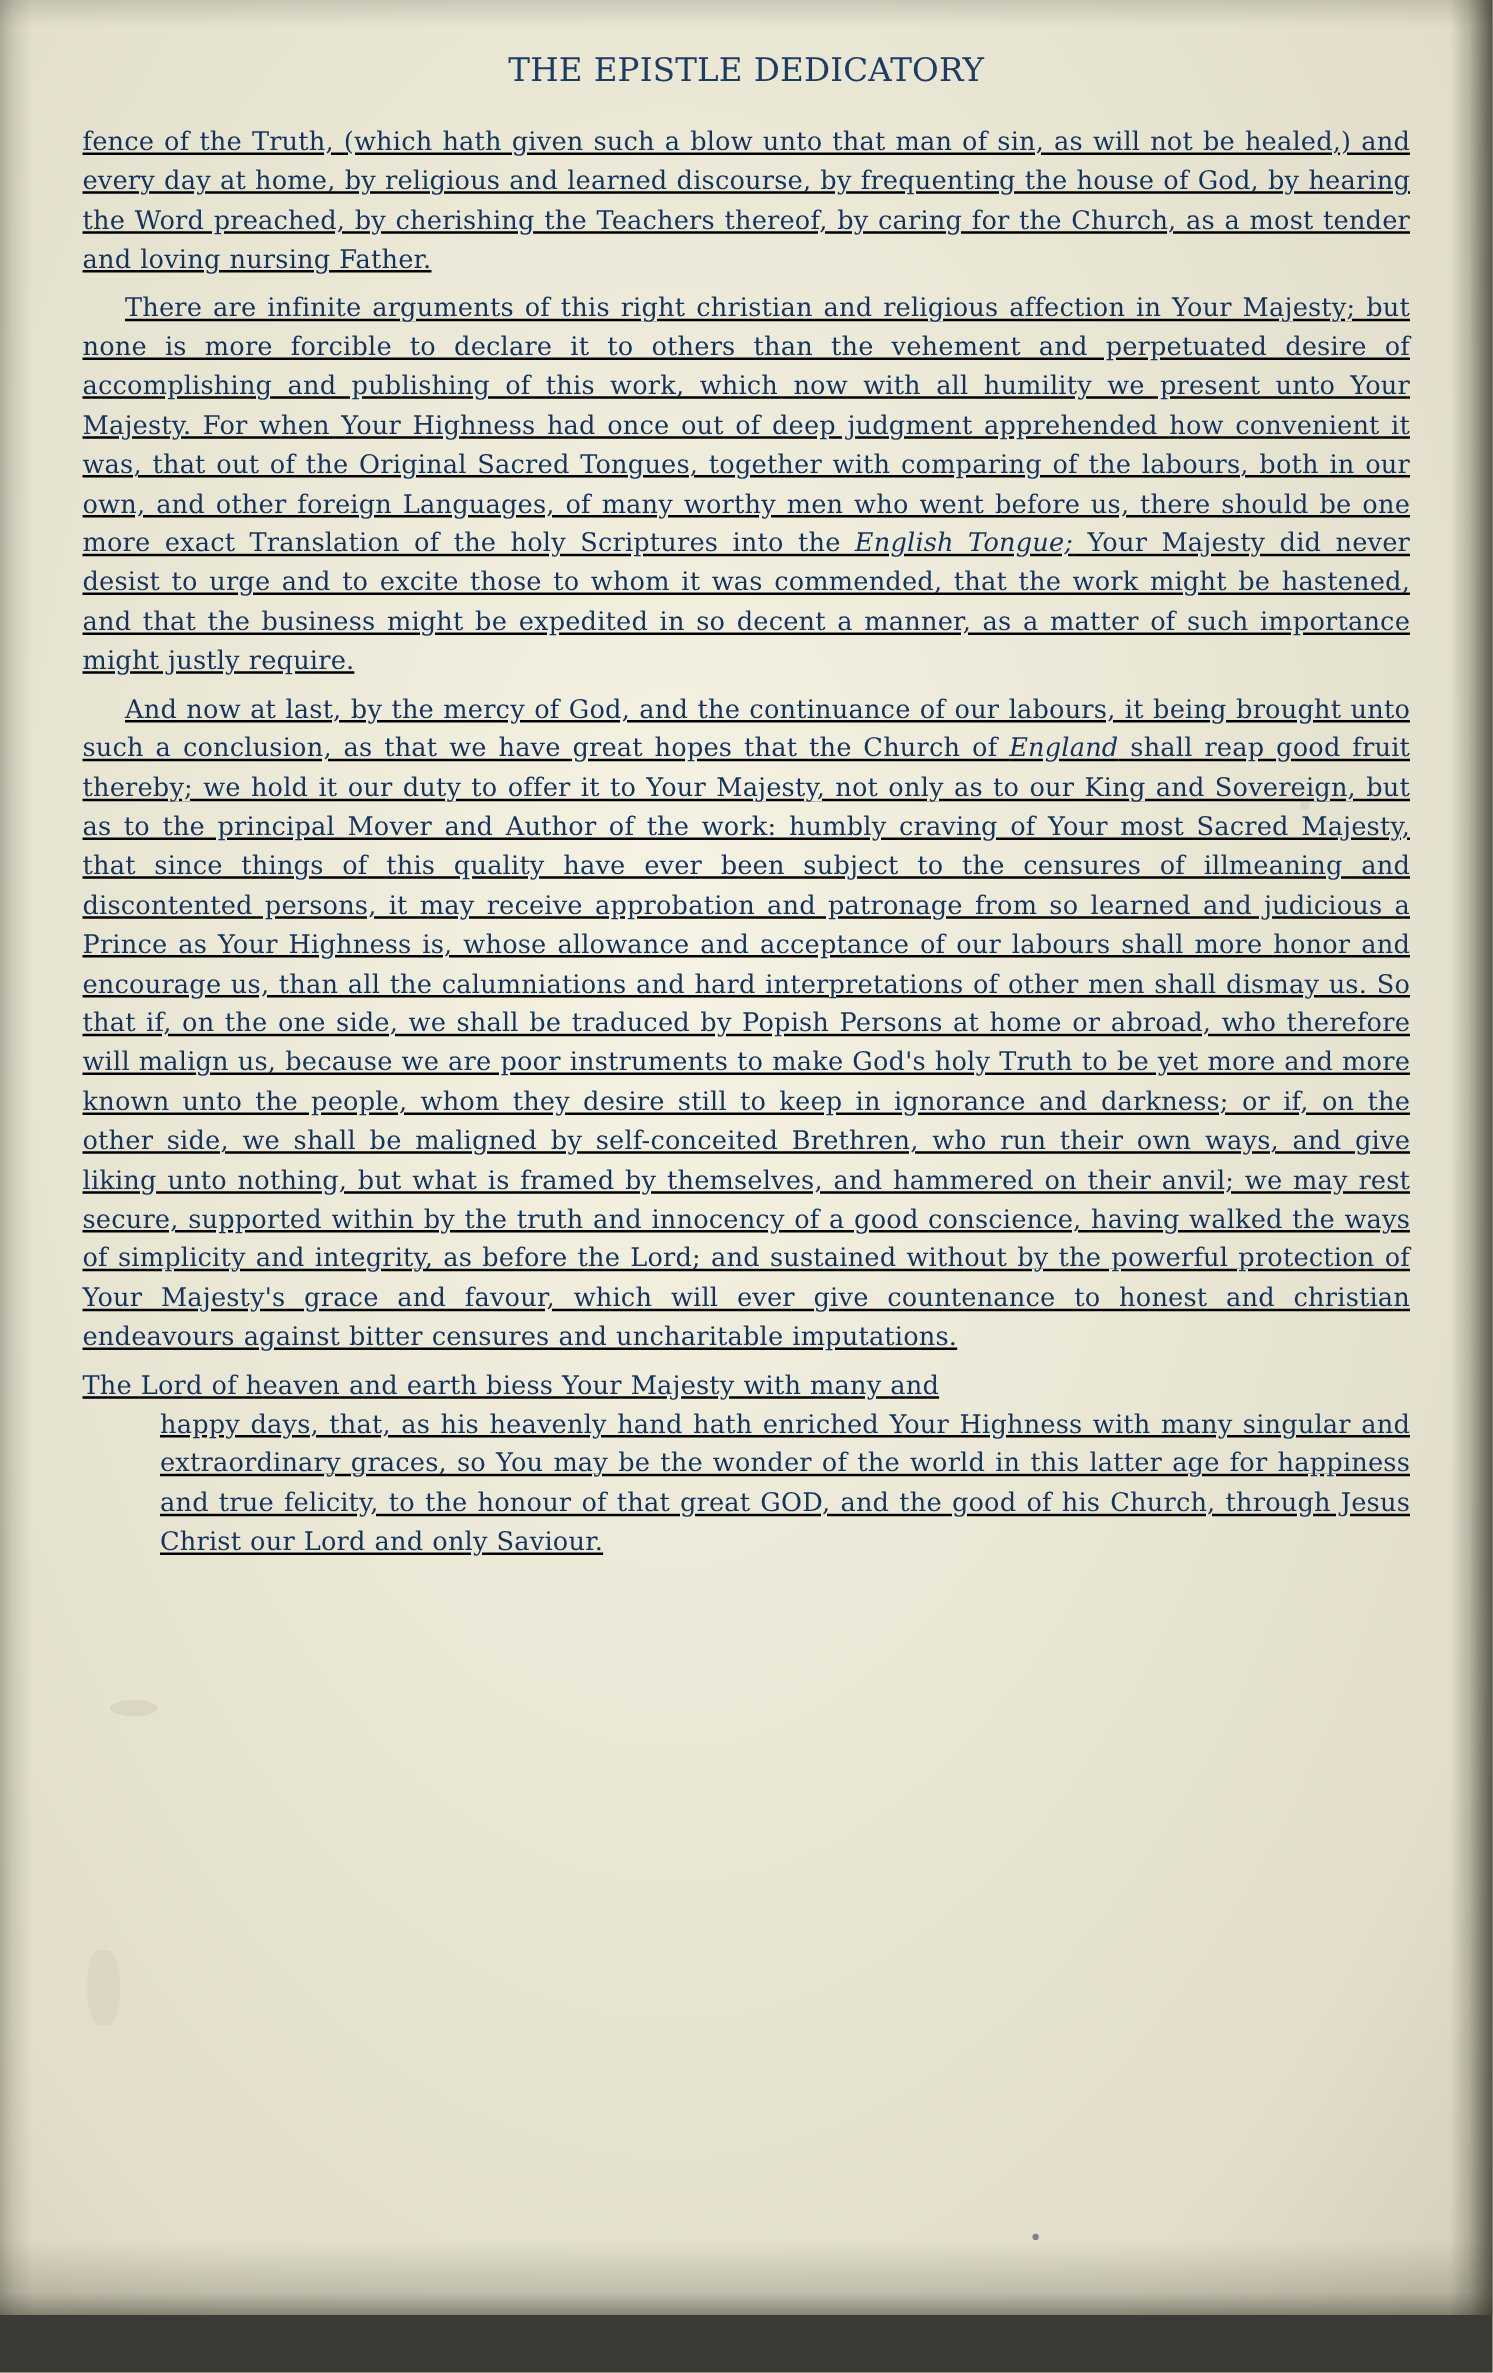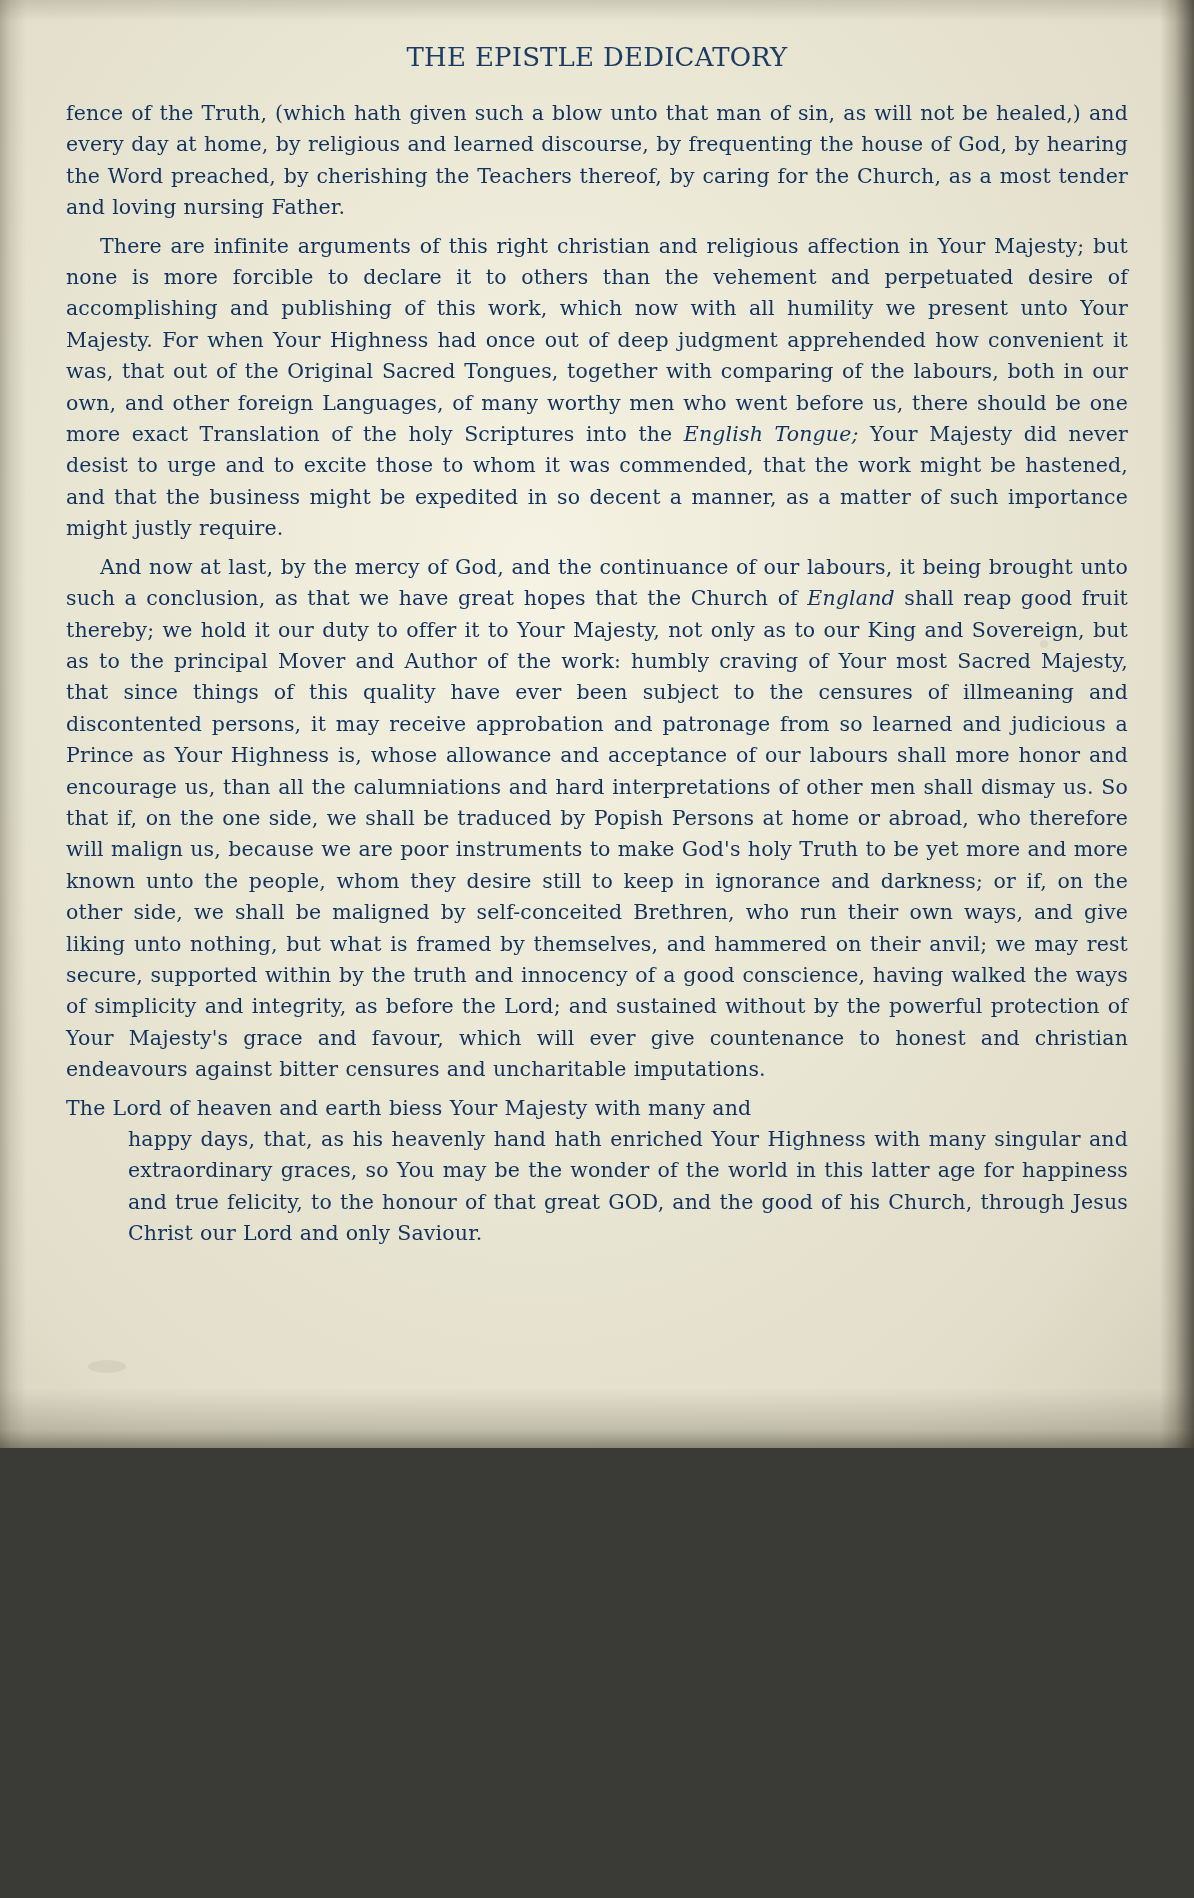--- a/index.html
+++ b/index.html
@@ -3,21 +3,21 @@
 <meta charset="utf-8">
 <style>
   html, body {
     margin: 0;
     padding: 0;
     background: #3a3a36;
   }
   #page {
     position: relative;
     width: 1194px;
-    height: 1448px;
+    height: 1852px;
     background: #e9e6d4;
     overflow: hidden;
     font-family: "DejaVu Serif", serif;
   }
   
   #page .paper-tint {
     position: absolute;
     inset: 0;
     background:
       radial-gradient(ellipse at 45% 40%, rgba(255,253,240,0.55) 0%, rgba(236,232,214,0.15) 45%, rgba(205,200,176,0.30) 80%, rgba(180,175,150,0.45) 100%);
@@ -69,20 +69,21 @@
     font-size: 26px;
     letter-spacing: 1.5px;
     color: #1d3c63;
     font-weight: 400;
     margin: 42px 0 26px 0;
     font-family: "DejaVu Serif", serif;
   }
 
   .body-col {
     margin: 16px 26px;
+    text-decoration: underline;
   }
 
   p.para {
     color: #13325c;
     font-size: 20.5px;
     line-height: 31.4px;
     margin: 0 0 7px 0;
     text-align: justify;
     text-justify: inter-word;
     -webkit-hyphens: none;

